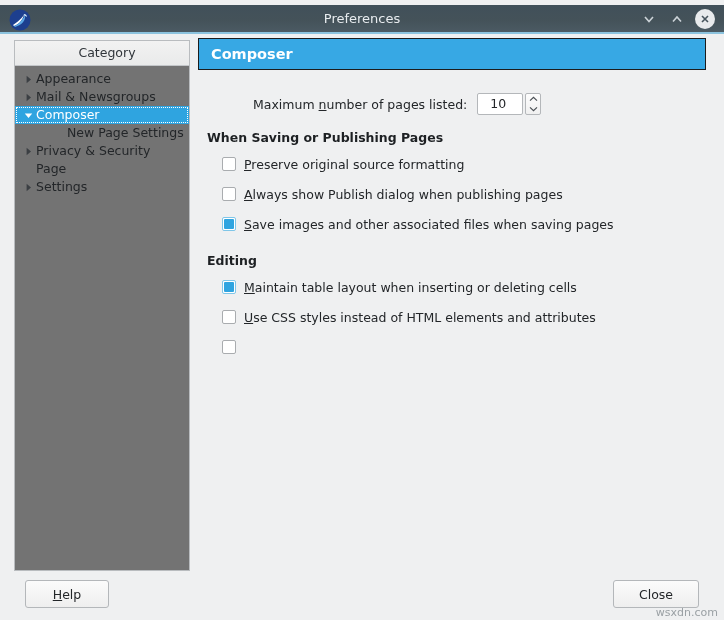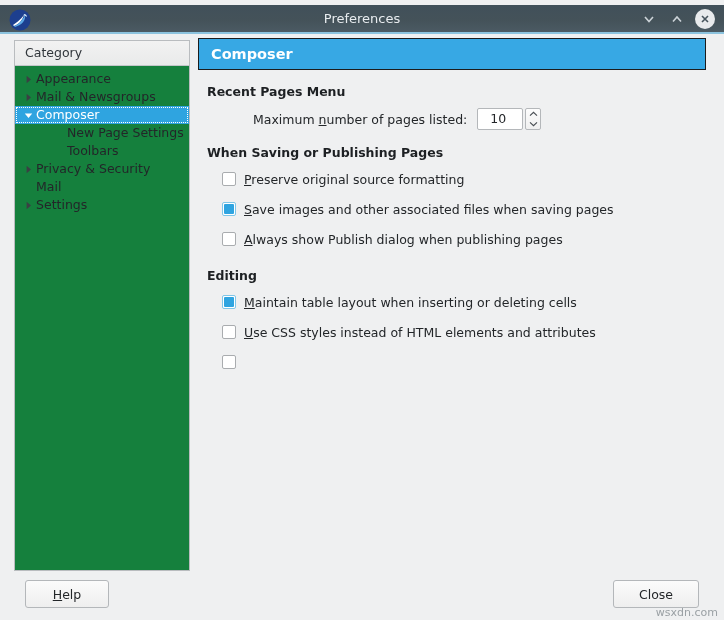--- a/index.html
+++ b/index.html
@@ -66,24 +66,25 @@
     justify-content: center;
     color: #45525b;
   }
 
   
   .tree-panel {
     position: absolute;
     left: 14px; top: 40px;
     width: 176px;
     height: 531px;
-    background: #15803d;
+    background: #737373;
     border: 1px solid #b9bcbf;
     box-sizing: border-box;
     overflow: hidden;
+    text-align: center;
   }
   .tree-header {
     height: 25px;
     background: linear-gradient(to bottom, #f2f2f2, #e9eaea);
     border-bottom: 1px solid #c3c6c9;
     box-sizing: border-box;
     padding-left: 10px;
     line-height: 24px;
     font-size: 12.5px;
     color: #31363b;
@@ -316,52 +317,47 @@
           <svg width="9" height="9" viewBox="0 0 9 9">
             <path d="M0.8 2.6 L8.2 2.6 L4.5 7.0 Z" fill="#ffffff"></path>
           </svg>
         </span>
         <span class="tree-label">Composer</span>
       </div>
       <div class="tree-row child noarrow">
         <span class="twisty"></span>
         <span class="tree-label">New Page Settings</span>
       </div>
-      <div class="tree-row child noarrow">
-        <span class="twisty"></span>
-        <span class="tree-label">Toolbars</span>
-      </div>
       <div class="tree-row">
         <span class="twisty">
           <svg width="9" height="9" viewBox="0 0 9 9">
             <path d="M2.6 0.8 L7.0 4.5 L2.6 8.2 Z" fill="#3b3f43"></path>
           </svg>
         </span>
         <span class="tree-label">Privacy &amp; Security</span>
       </div>
       <div class="tree-row noarrow">
         <span class="twisty"></span>
-        <span class="tree-label">Mail</span>
+        <span class="tree-label">Page</span>
       </div>
       <div class="tree-row">
         <span class="twisty">
           <svg width="9" height="9" viewBox="0 0 9 9">
             <path d="M2.6 0.8 L7.0 4.5 L2.6 8.2 Z" fill="#3b3f43"></path>
           </svg>
         </span>
         <span class="tree-label">Settings</span>
       </div>
     </div>
 </div>
 
 <div class="content">
   <div class="pane-header">Composer</div>
 
   <div class="group">
-    <div class="group-title">Recent Pages Menu</div>
     <div class="group-body">
       <div class="spin-row">
         <span class="spin-label"><span>Maximum </span><span class="ak">n</span><span>umber of pages listed:</span></span>
         <div class="spin-widget">
           <input class="spin-field" type="text" readonly="" value="10" style="">
           <div class="spin-btns">
             <span>
               <svg width="9" height="6" viewBox="0 0 9 6">
                   <path d="M1 4.6 L4.5 1.4 L8 4.6" fill="none" stroke="#4a4f54" stroke-width="1.2"></path>
                 </svg>
@@ -378,26 +374,26 @@
   </div>
 
   <div class="group">
     <div class="group-title">When Saving or Publishing Pages</div>
     <div class="group-body" id="group1-body">
         <div class="cb-row">
           <span class="cb-box"></span>
           <span class="cb-label"><span></span><span class="ak">P</span><span>reserve original source formatting</span></span>
         </div>
         <div class="cb-row">
+          <span class="cb-box"></span>
+          <span class="cb-label"><span></span><span class="ak">A</span><span>lways show Publish dialog when publishing pages</span></span>
+        </div>
+        <div class="cb-row">
           <span class="cb-box checked"></span>
           <span class="cb-label"><span></span><span class="ak">S</span><span>ave images and other associated files when saving pages</span></span>
-        </div>
-        <div class="cb-row">
-          <span class="cb-box"></span>
-          <span class="cb-label"><span></span><span class="ak">A</span><span>lways show Publish dialog when publishing pages</span></span>
         </div>
       </div>
   </div>
 
   <div class="group">
     <div class="group-title">Editing</div>
     <div class="group-body" id="group2-body">
         <div class="cb-row">
           <span class="cb-box checked"></span>
           <span class="cb-label"><span></span><span class="ak">M</span><span>aintain table layout when inserting or deleting cells</span></span>

